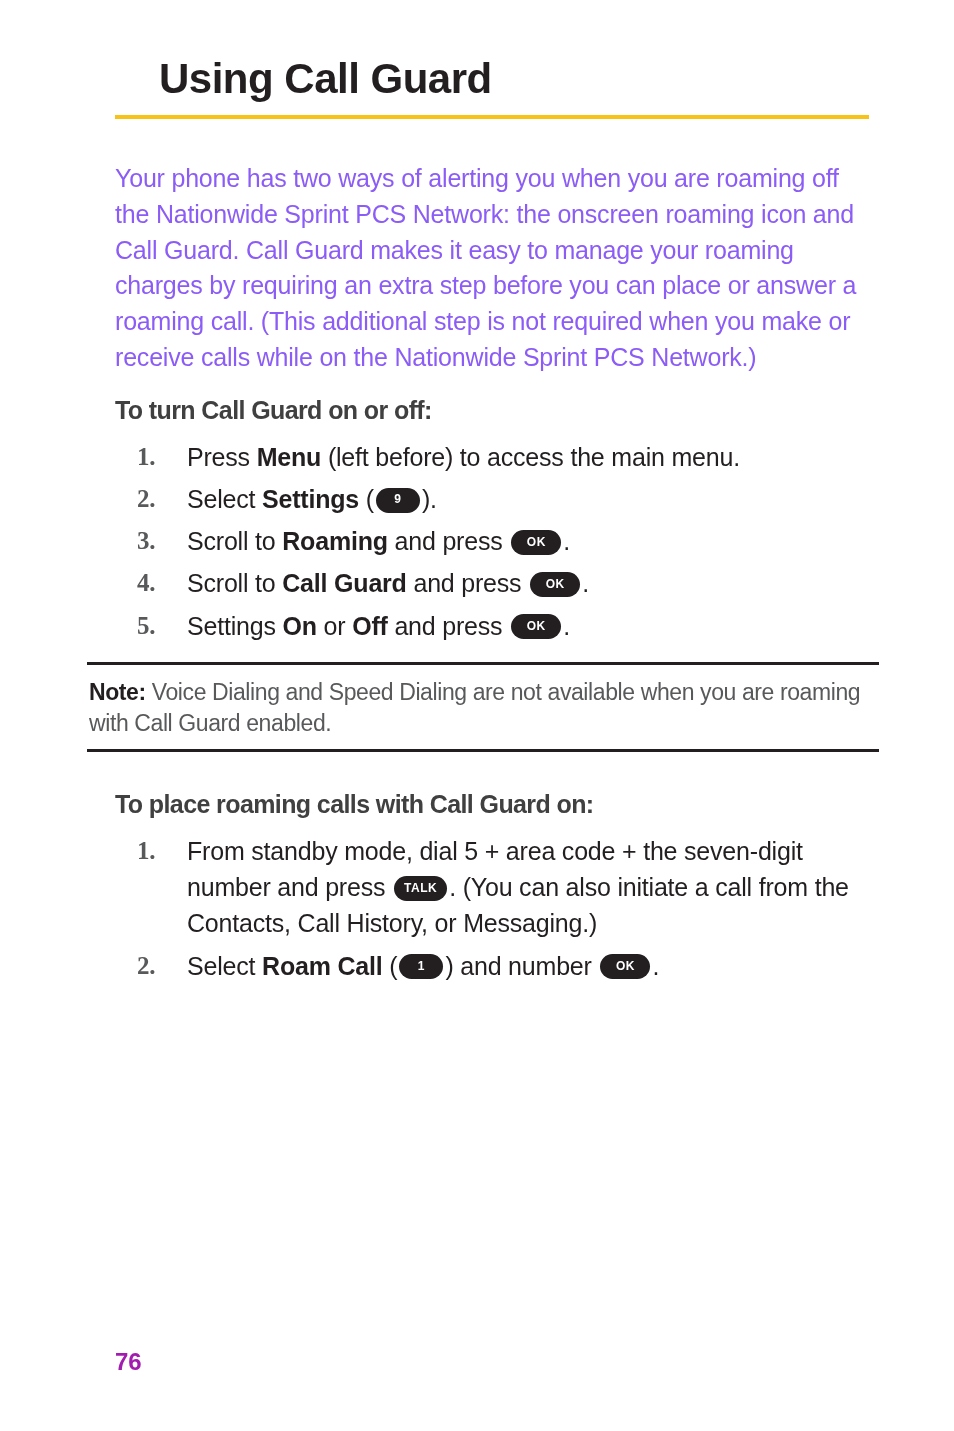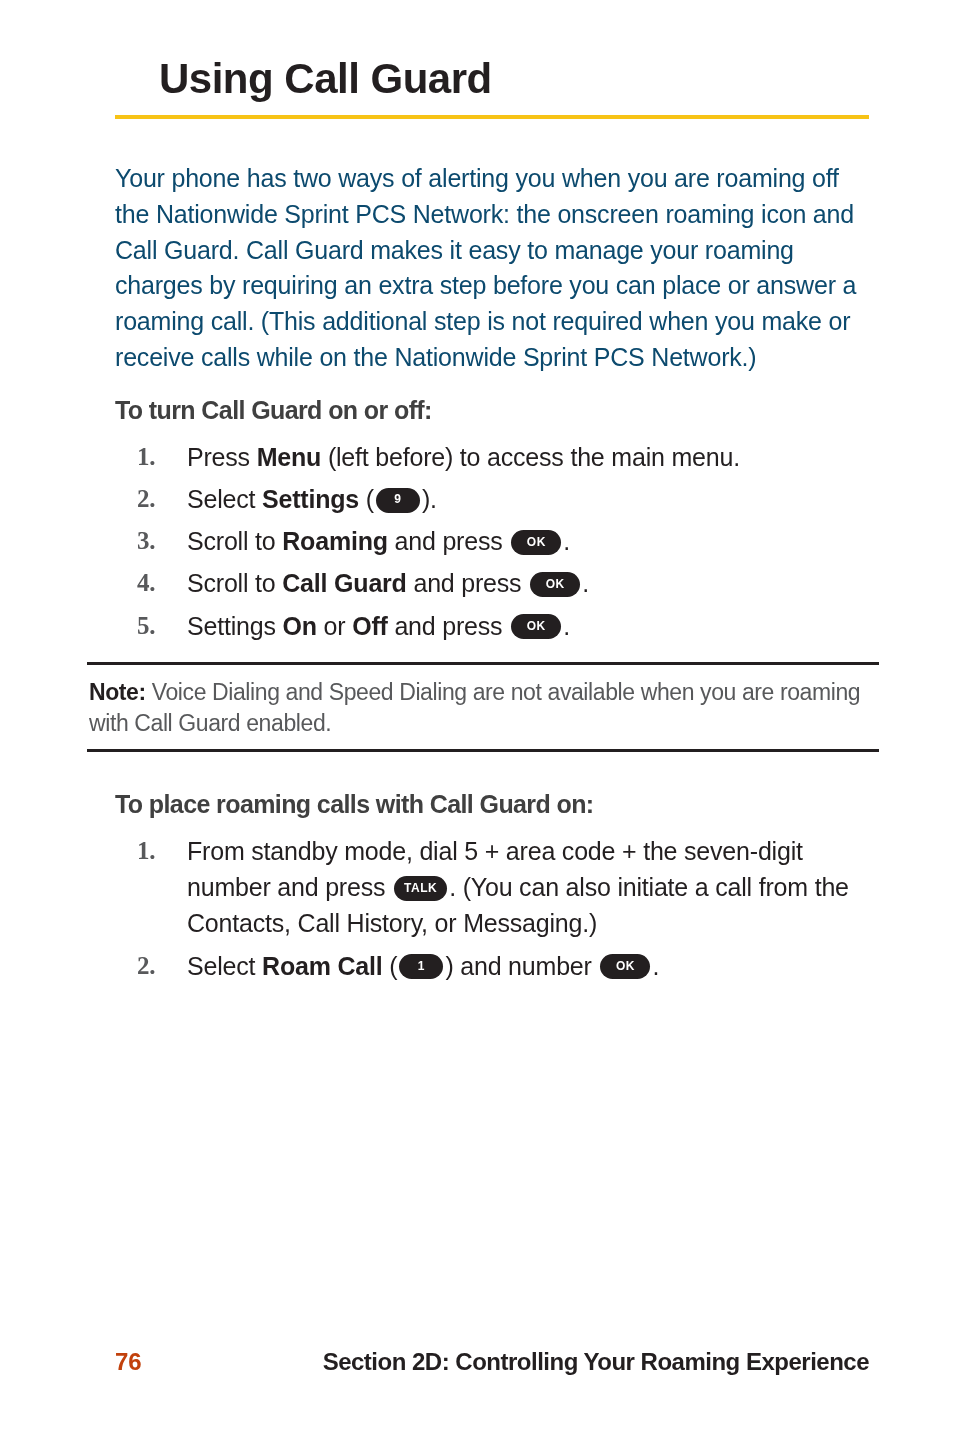--- a/index.html
+++ b/index.html
@@ -28,21 +28,21 @@
     .yellow-rule {
       height: 4px;
       background: #f7c316;
       margin-bottom: 42px;
     }
     .body-para {
       font-family: -apple-system, BlinkMacSystemFont, 'Segoe UI', Arial, sans-serif;
       font-size: 25px;
       letter-spacing: -0.2px;
       line-height: 1.43;
-      color: #0c4a6e;
+      color: #8b5cf6;
       margin-bottom: 20px;
     }
     .subheading {
       font-family: -apple-system, BlinkMacSystemFont, 'Segoe UI', Arial, sans-serif;
       font-size: 25px;
       font-weight: 700;
       letter-spacing: -0.6px;
       color: #404040;
       margin-bottom: 14px;
     }
@@ -120,21 +120,21 @@
       left: 115px;
       right: 85px;
       display: flex;
       justify-content: space-between;
       align-items: baseline;
       font-family: -apple-system, BlinkMacSystemFont, 'Segoe UI', Arial, sans-serif;
     }
     .page-num {
       font-weight: 700;
       font-size: 24px;
-      color: #c2410c;
+      color: #a21caf;
     }
     .section-label {
       font-weight: 700;
       font-size: 24px;
       letter-spacing: -0.5px;
       color: #231f20;
     }
   </style>
 </head>
 <body>
@@ -197,14 +197,13 @@
   <li>
     <span class="step-num">2.</span>
     <span class="step-text">
       <span>Select </span><span class="bold">Roam Call</span><span> (</span><span class="pill pill-narrow">1</span><span>) and number </span><span class="pill">OK</span><span>.</span>
     </span>
   </li>
 </ol>
 
 <div class="footer">
   <span class="page-num">76</span>
-  <span class="section-label">Section 2D: Controlling Your Roaming Experience</span>
 </div>
 
 </body></html>

